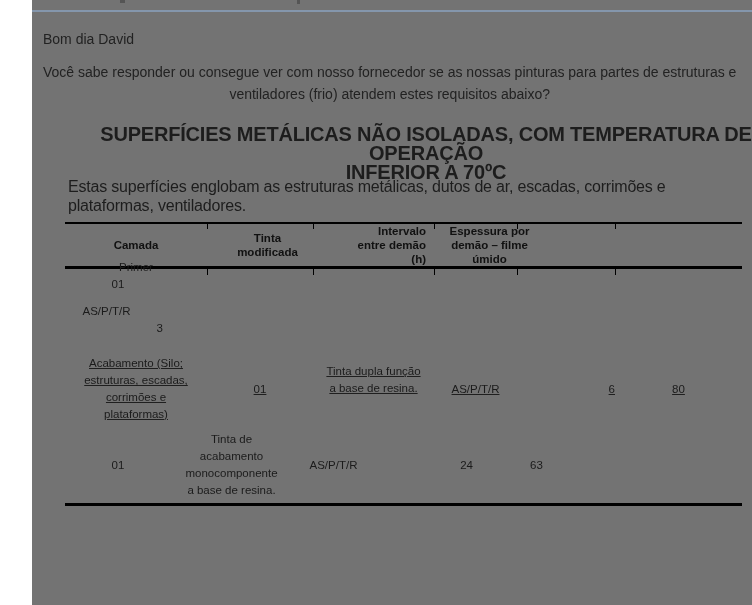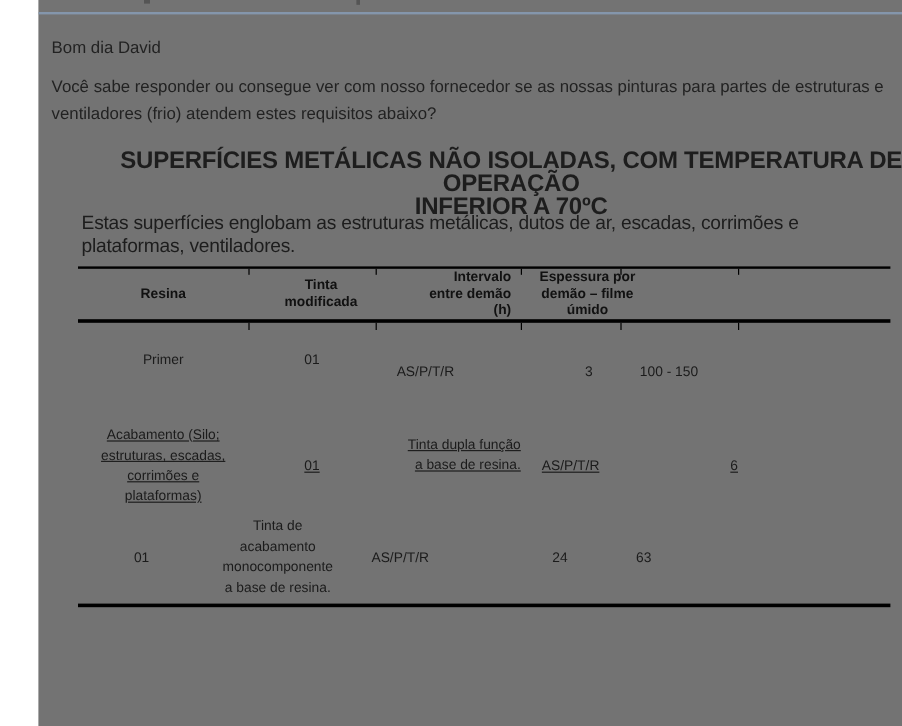--- a/index.html
+++ b/index.html
@@ -5,46 +5,46 @@
   html,body{margin:0;padding:0;background:#fff;}
   .screen{
     position:relative;width:752px;height:605px;background:#737373;overflow:hidden;
     font-family:"Liberation Sans",sans-serif;color:#1f1f1f;margin-left:32px;
   }
   .frag{position:absolute;top:0;background:#555;}
   .frag1{left:88px;width:5px;height:3px;}
   .frag2{left:265px;width:3px;height:4px;}
   .top-divider{position:absolute;top:10px;left:0;width:752px;height:2px;background:#8496ac;}
   .greeting{position:absolute;left:11px;top:30px;font-size:14px;line-height:18px;color:#222;}
-  .email-body{position:absolute;left:11px;top:61px;font-size:14px;line-height:22px;color:#222;white-space:pre-line;}
+  .email-body{position:absolute;left:11px;top:61px;font-size:14px;line-height:22px;color:#222;white-space:pre-line;text-align:center;}
   .doc-heading{position:absolute;left:36px;top:125px;font-size:20px;font-weight:bold;line-height:19px;
     color:#1d1d1d;white-space:pre-line;letter-spacing:-0.2px;text-align:center;}
   .doc-subtitle{position:absolute;left:36px;top:177px;font-size:16px;line-height:19px;
     color:#1d1d1d;white-space:pre-line;letter-spacing:-0.2px;}
 
   .paint-table{position:absolute;left:33px;top:222px;width:677px;}
   .t-border-top{height:2px;background:#000;}
   .t-thick{height:3px;background:#000;}
   .t-border-bottom{height:3px;background:#000;}
   .t-header{display:flex;height:42px;}
   .t-row{display:flex;}
-  .r1{height:82px;}
+  .r1{height:82px;flex-direction:column;}
   .r2{height:76px;text-decoration:underline;}
   .r3{height:76px;}
   .cell{display:flex;flex-direction:column;justify-content:center;text-align:center;
     font-size:11.5px;line-height:17px;white-space:pre-line;color:#1b1b1b;}
   .hdr{font-weight:bold;line-height:14px;color:#111;}
   .c0{width:142px;}
   .c1{width:106px;}
   .c2{width:121px;}
   .c3{width:83px;}
   .c4{width:98px;text-align:right;}
   .c5{width:127px;}
   .r1 .cell.c0,.r1 .cell.c1{transform:translateY(-10px);}
-  .r2 .cell.c2{transform:translateY(-9px);text-align:right;}
+  .r2 .cell.c2{transform:translateY(-9px);}
   .tick{position:absolute;width:1px;background:#000;}
   .tick-top{top:2px;height:5px;}
   .tick-bot{top:47px;height:6px;}
   .bx1{left:142px;} .bx2{left:248px;} .bx3{left:369px;} .bx4{left:452px;} .bx5{left:550px;}
 </style>
 </head>
 <body>
 
 <div class="screen">
 
@@ -58,51 +58,51 @@
 
   <div class="doc-heading">SUPERFÍCIES METÁLICAS NÃO ISOLADAS, COM TEMPERATURA DE OPERAÇÃO
 INFERIOR A 70ºC</div>
   <div class="doc-subtitle">Estas superfícies englobam as estruturas metálicas, dutos de ar, escadas, corrimões e
 plataformas, ventiladores.</div>
 
   <div class="paint-table">
     <div class="t-border-top"></div>
 
     <div class="t-header">
-      <div class="cell hdr c0">Resina</div>
+      <div class="cell hdr c0">Camada</div>
       <div class="cell hdr c2">Tinta
 modificada</div>
       <div class="cell hdr c4">Intervalo
 entre demão
 (h)</div>
       <div class="cell hdr c5">Espessura por
 demão – filme
 úmido</div>
     </div>
 
     <div class="t-thick"></div>
 
     <div class="t-row r1">
       <div class="cell c0">Primer</div>
       <div class="cell c1">01</div>
       <div class="cell c3">AS/P/T/R</div>
       <div class="cell c4">3</div>
-      <div class="cell c5">100 - 150</div>
     </div>
 
     <div class="t-row r2">
       <div class="cell c0">Acabamento (Silo;
 estruturas, escadas,
 corrimões e
 plataformas)</div>
       <div class="cell c1">01</div>
       <div class="cell c2">Tinta dupla função
 a base de resina.</div>
       <div class="cell c3">AS/P/T/R</div>
       <div class="cell c4">6</div>
+      <div class="cell c5">80</div>
     </div>
 
     <div class="t-row r3">
       <div class="cell c1">01</div>
       <div class="cell c2">Tinta de
 acabamento
 monocomponente
 a base de resina.</div>
       <div class="cell c3">AS/P/T/R</div>
       <div class="cell c4">24</div>

